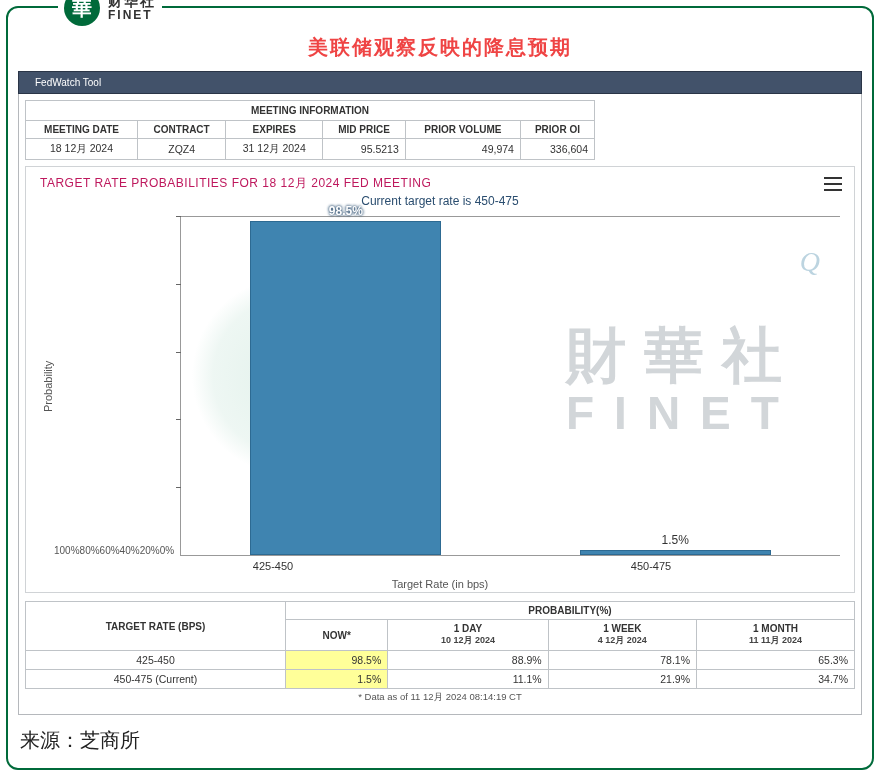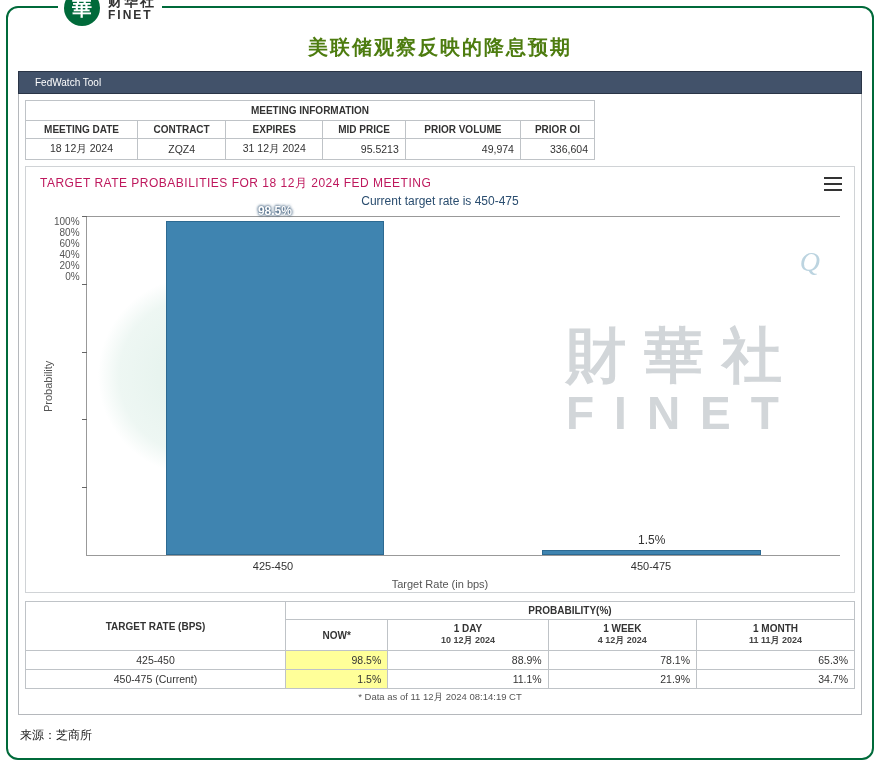--- a/index.html
+++ b/index.html
@@ -36,21 +36,21 @@
   }
   .logo-text { display: flex; flex-direction: column; line-height: 1.1; }
   .logo-cn { font-size: 14px; font-weight: bold; letter-spacing: 2px; color: #333; }
   .logo-en { font-size: 12px; font-weight: bold; letter-spacing: 2px; color: #333; }
   .main-title {
     text-align: center;
     font-size: 20px;
     font-weight: bold;
     margin: 8px 0 10px 0;
     letter-spacing: 2px;
-    color: #4d7c0f;
+    color: #ef4444;
   }
   .tool-bar {
     background: #42526a;
     color: #fff;
     font-size: 10px;
     padding: 5px 16px;
     border: 1px solid #2a3547;
   }
   .panel {
     border: 1px solid #b5b8bc;
@@ -126,22 +126,22 @@
   .y-label {
     writing-mode: vertical-rl;
     transform: rotate(180deg);
     font-size: 11px;
     color: #555;
     text-align: center;
     padding-right: 2px;
   }
   .y-axis {
     display: flex;
-    flex-direction: column;
-    justify-content: flex-start;
+    flex-direction: row;
+    justify-content: center;
     align-items: flex-end;
     padding-right: 6px;
     font-size: 10px;
     color: #555;
     height: 100%;
   }
   .grid {
     flex: 1;
     position: relative;
     border-left: 1px solid #999;
@@ -242,21 +242,21 @@
   .prob-matrix td { text-align: right; }
   .prob-matrix .sub { font-size: 9px; color: #444; font-weight: bold; }
   .prob-matrix td.hl { background: #ffff99; }
   .data-note {
     text-align: center;
     font-size: 9.5px;
     color: #555;
     margin-top: 2px;
   }
   .source-line {
-    font-size: 12px;
+    font-size: 20px;
     margin-top: 12px;
     margin-left: 2px;
     color: #222;
   }
 </style>
 </head>
 <body>
 
 <div class="wrapper">
   <div class="logo-row">

